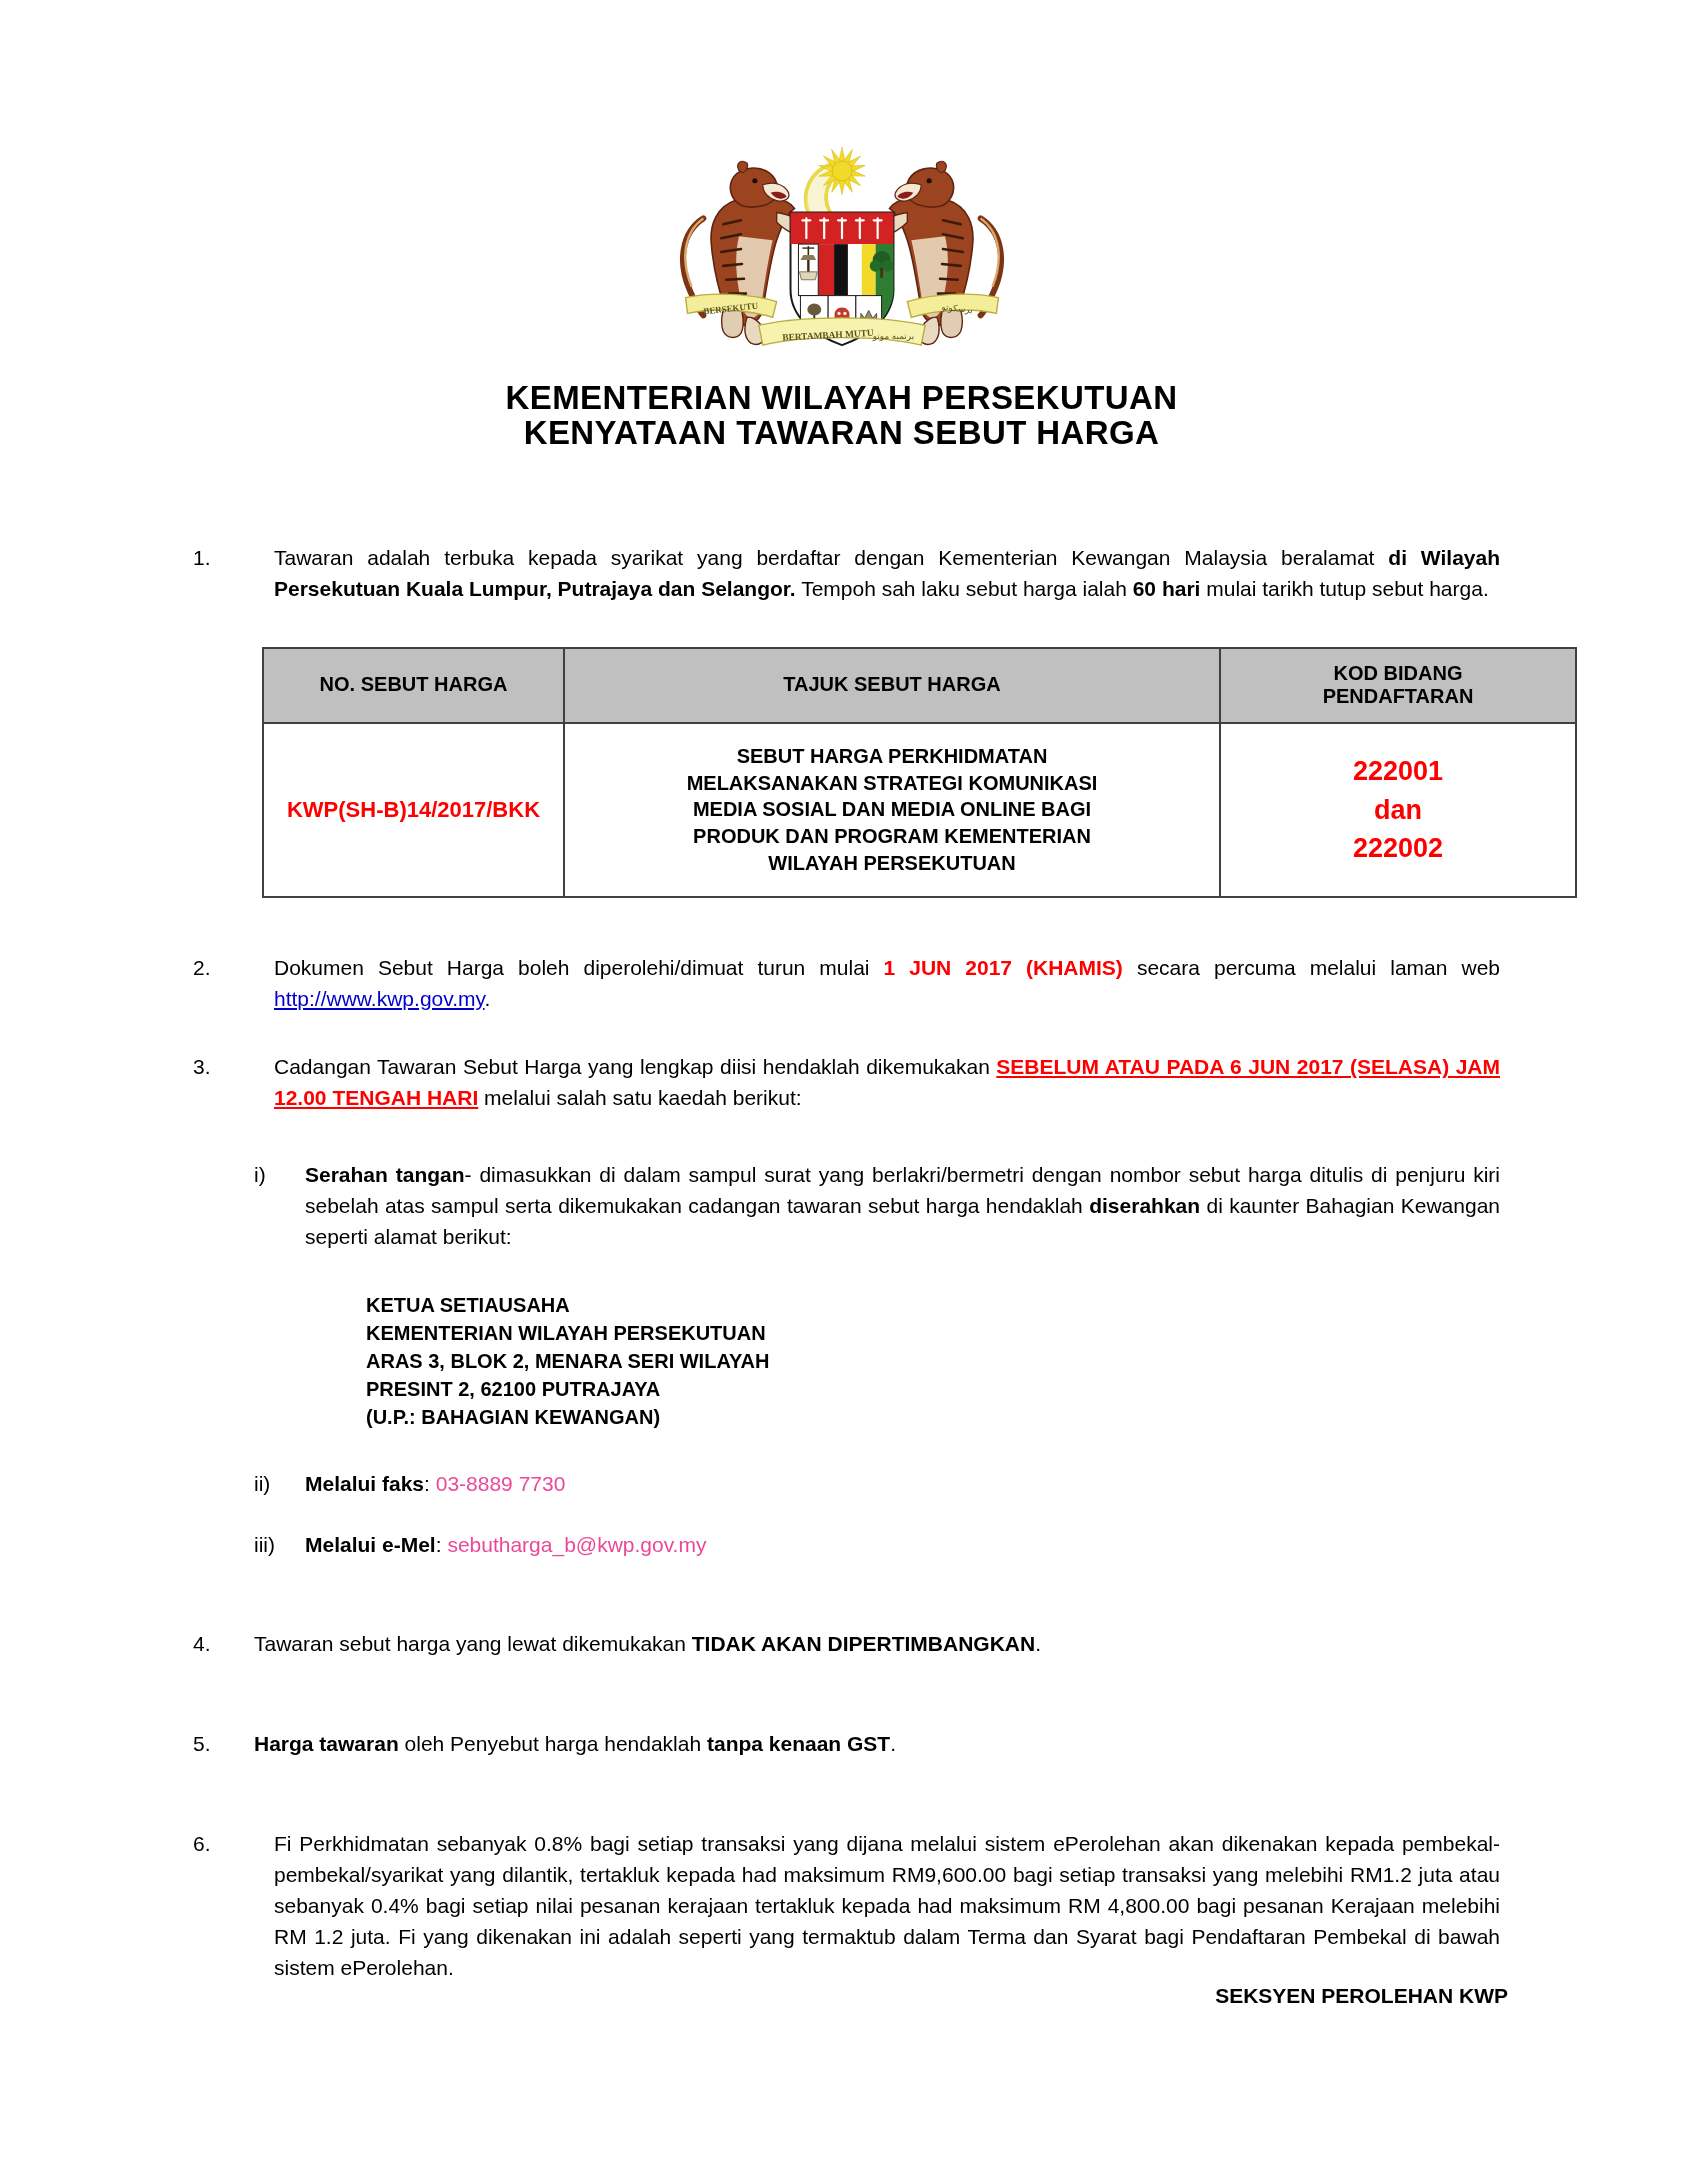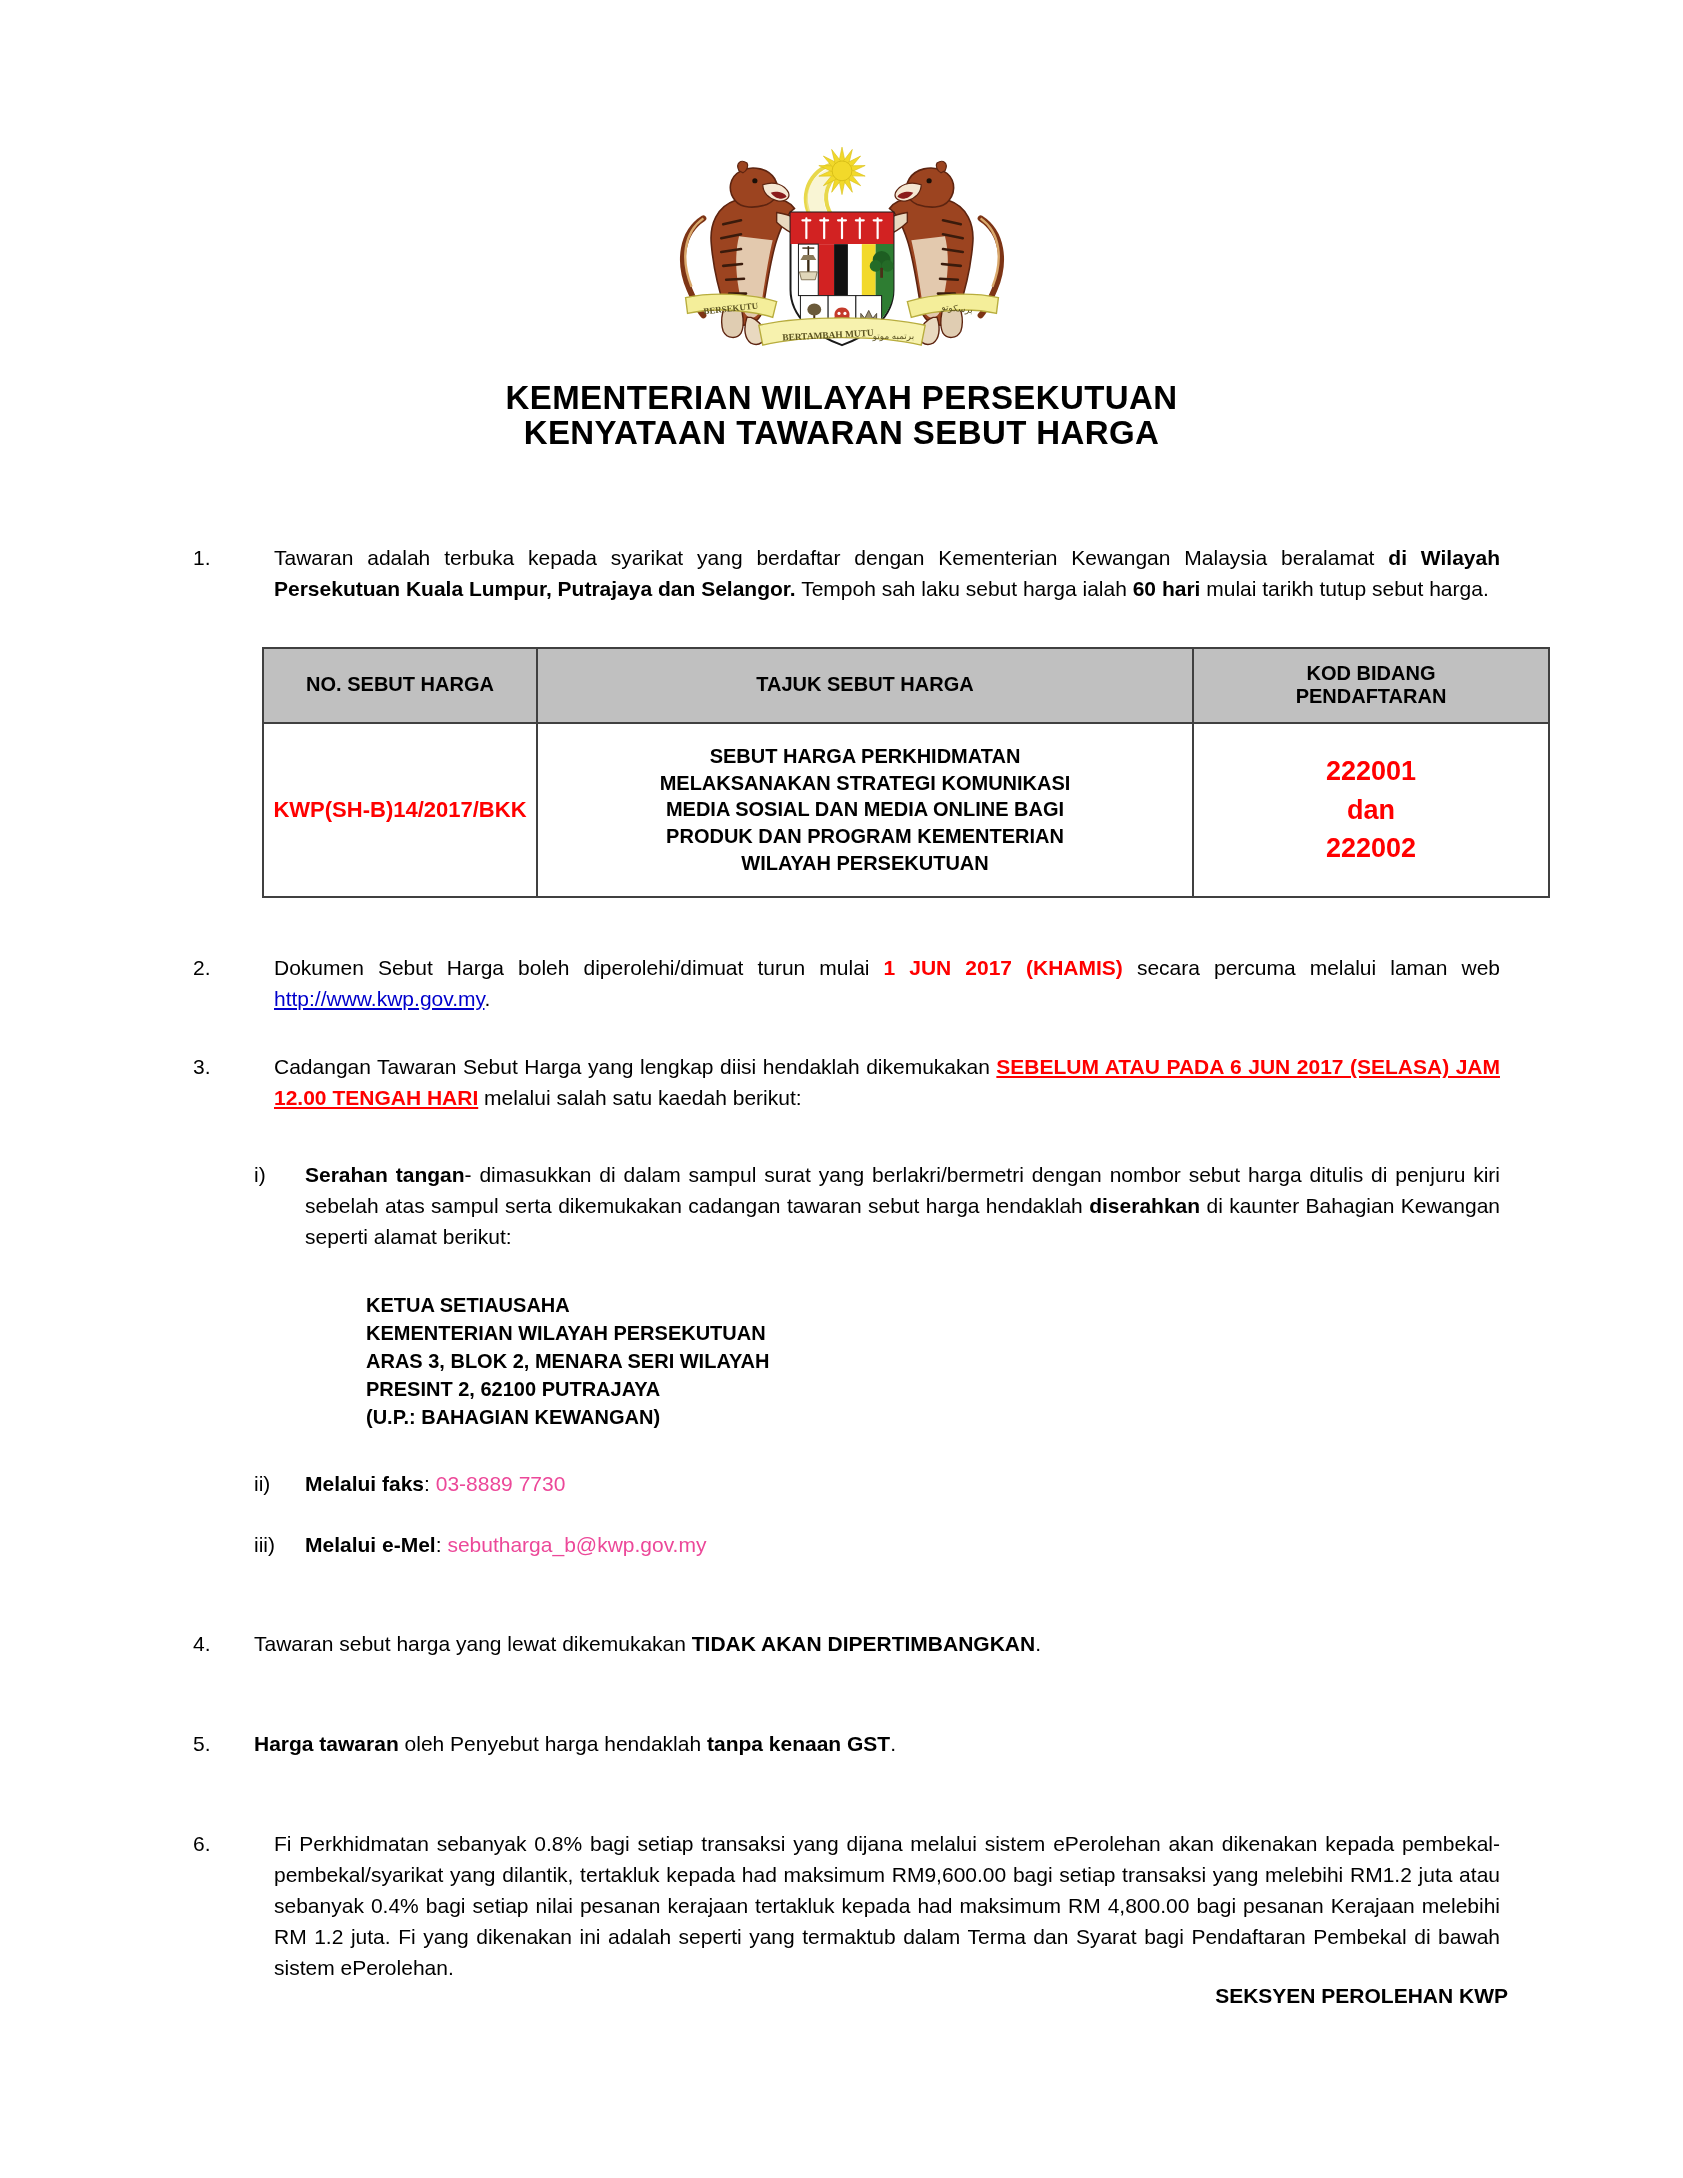--- a/index.html
+++ b/index.html
@@ -78,21 +78,21 @@
     line-height:1.18;
   }
   table.qt tbody td {
     background:#ffffff;
     text-align:center;
     height:174px;
     font-size:20px;
     font-weight:bold;
     line-height:1.33;
   }
-  .col-a { width:274px; }
+  .col-a { width:301px; }
   .col-b { width:656px; }
   .col-c { width:356px; }
   .code-red {
     color:#ff0000; font-weight:bold; font-size:22px;
     line-height:1.42;
   }
   .kod-red {
     color:#ff0000; font-weight:bold; font-size:27px; line-height:1.42;
   }
 

